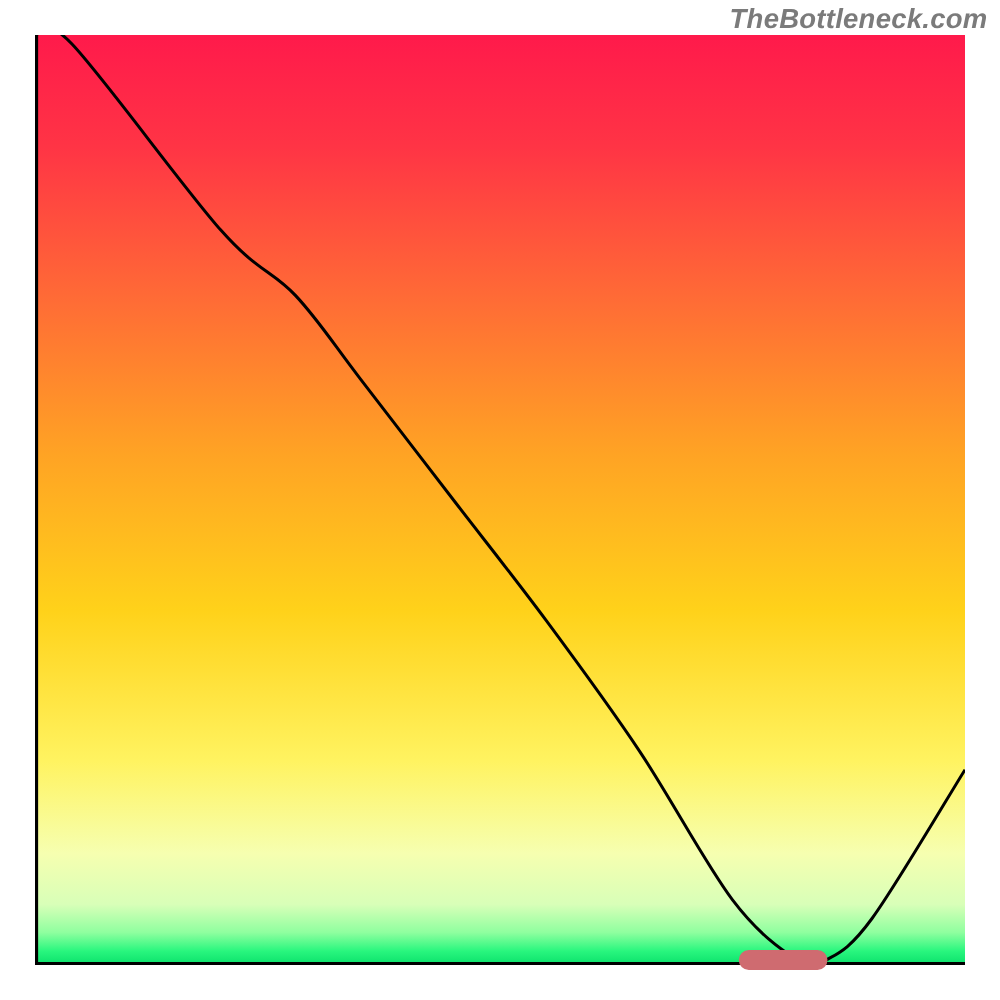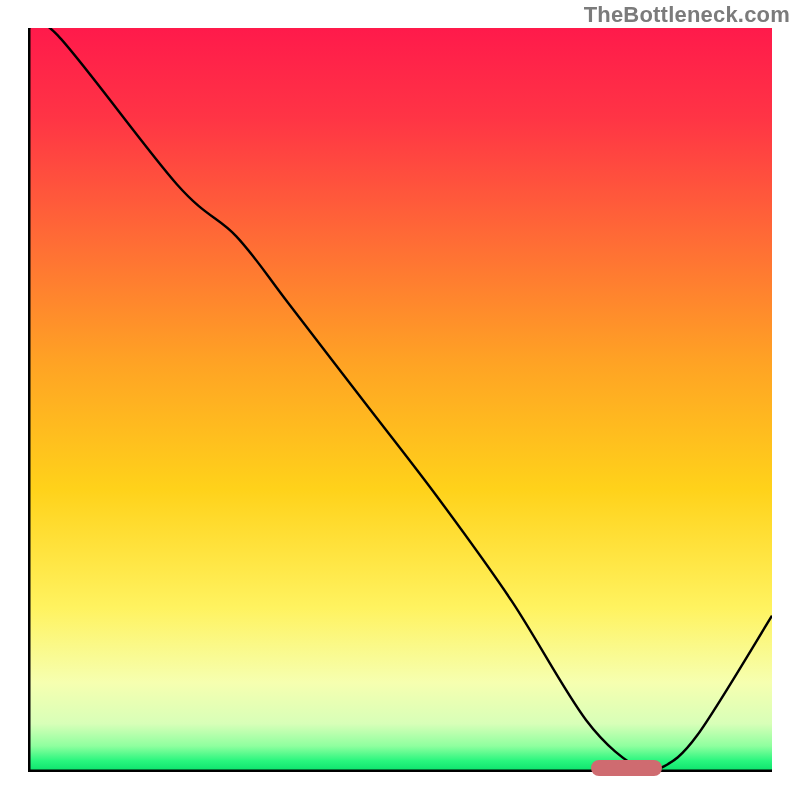--- a/index.html
+++ b/index.html
@@ -7,20 +7,21 @@
     padding: 0;
     width: 800px;
     height: 800px;
     overflow: hidden;
     background: #fff;
   }
   .container {
     position: relative;
     width: 800px;
     height: 674px;
+    font-style: italic;
   }
   .watermark {
     position: absolute;
     top: 2px;
     right: 10px;
     font-family: Arial, Helvetica, sans-serif;
     font-size: 22px;
     font-weight: 600;
     color: #7b7b7b;
     letter-spacing: 0.2px;

